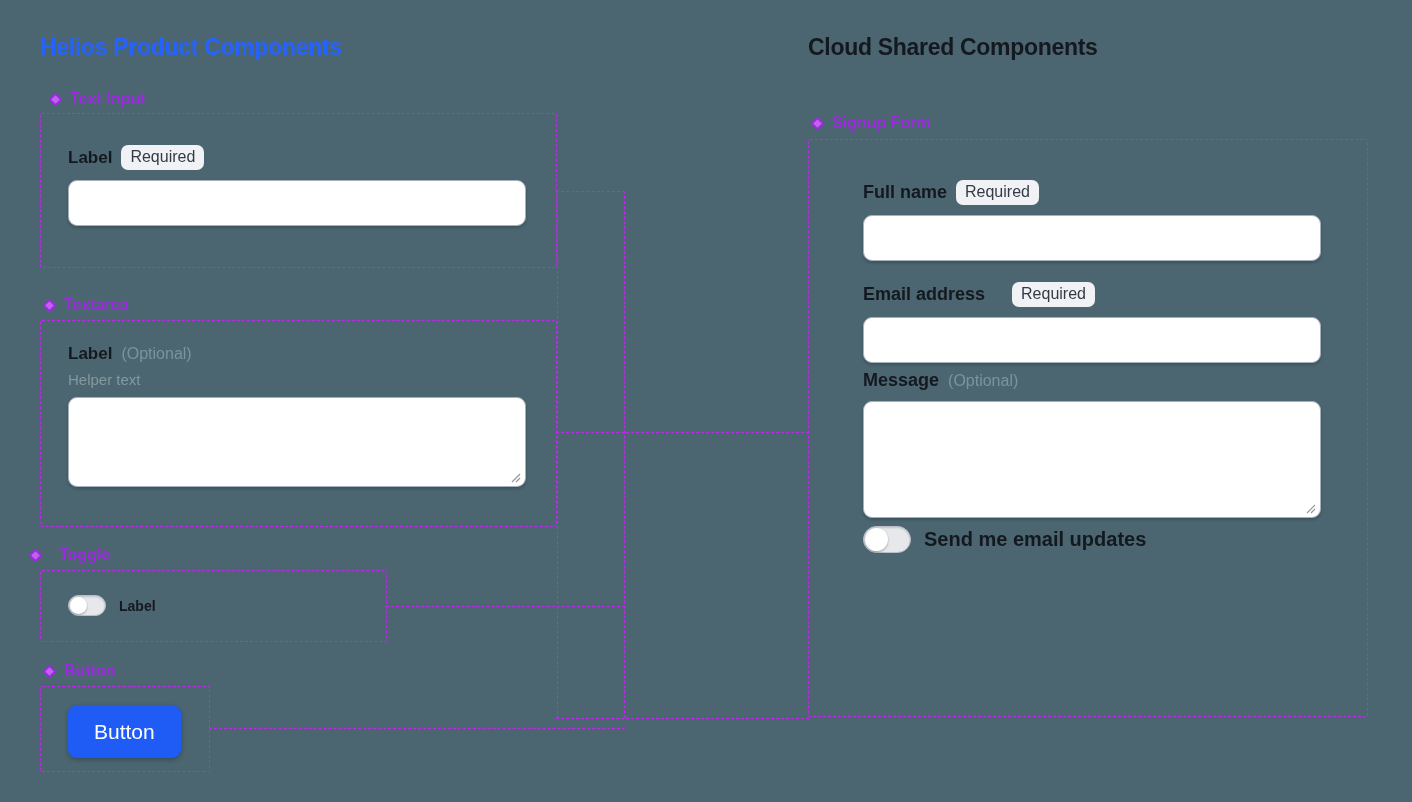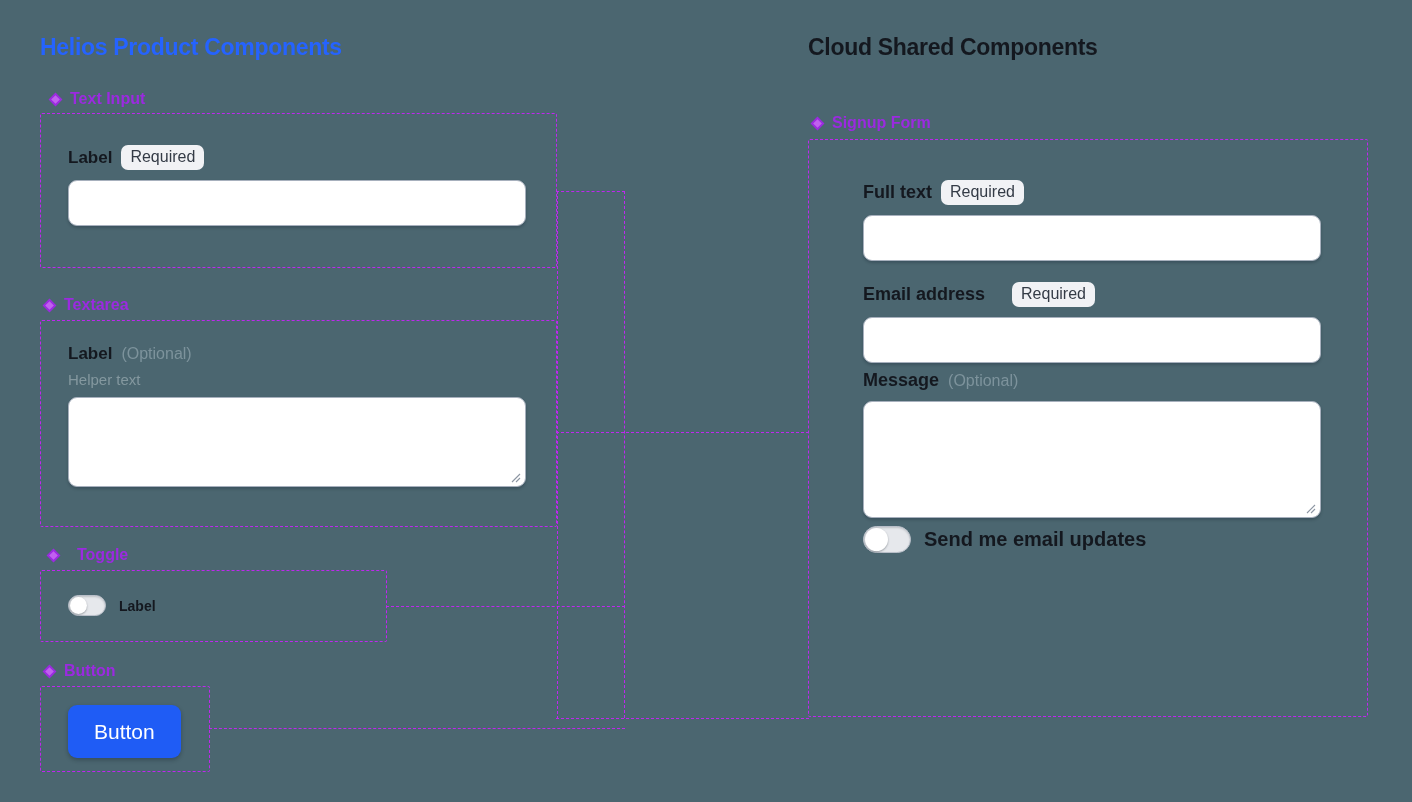--- a/index.html
+++ b/index.html
@@ -220,21 +220,21 @@
       <span class="muted">(Optional)</span>
     </div>
     <div class="helper">Helper text</div>
     <div class="textbox area">
       <svg class="resize-grip" viewBox="0 0 12 12">
         <path d="M11 3 L3 11 M11 7 L7 11" stroke="#8d96a3" stroke-width="1.1" fill="none"></path>
       </svg>
     </div>
   </div>
 
-  <div class="section-label" style="left:46px; top:546px;gap:16px;">
+  <div class="section-label" style="left:28px; top:546px;gap:16px;">
     <svg class="diamond-icon" viewBox="0 0 16 16">
       <path d="M8 0.6 L15.4 8 L8 15.4 L0.6 8 Z" fill="#9b2ae0"></path>
       <path d="M8 3.4 L12.6 8 L8 12.6 L3.4 8 Z" fill="#c061ef"></path>
     </svg>
     <span>Toggle</span>
   </div>
 
   <div class="frame" style="left:40px; top:570px; width:347px; height:72px;"></div>
   <div class="frame-inner" style="left:68px; top:595px;">
     <div class="toggle-row">
@@ -265,21 +265,21 @@
     </svg>
     <span>Signup Form</span>
   </div>
 
   <div class="frame" style="left:808px; top:139px; width:560px; height:578px;"></div>
 
   <div class="frame-inner" style="left:863px; top:180px; width:458px;">
 
     
     <div class="field-label-row">
-      <span class="field-label field-label-lg">Full text</span>
+      <span class="field-label field-label-lg">Full name</span>
       <span class="badge">Required</span>
     </div>
     <input class="textbox input" type="text" style="padding: 0px 12px; font-size: 16px; outline: none;" placeholder="">
 
     
     <div class="field-label-row" style="margin-top:21px;gap:27px;">
       <span class="field-label field-label-lg">Email address</span>
       <span class="badge">Required</span>
     </div>
     <input class="textbox input" type="text" style="padding: 0px 12px; font-size: 16px; outline: none;" placeholder="">

